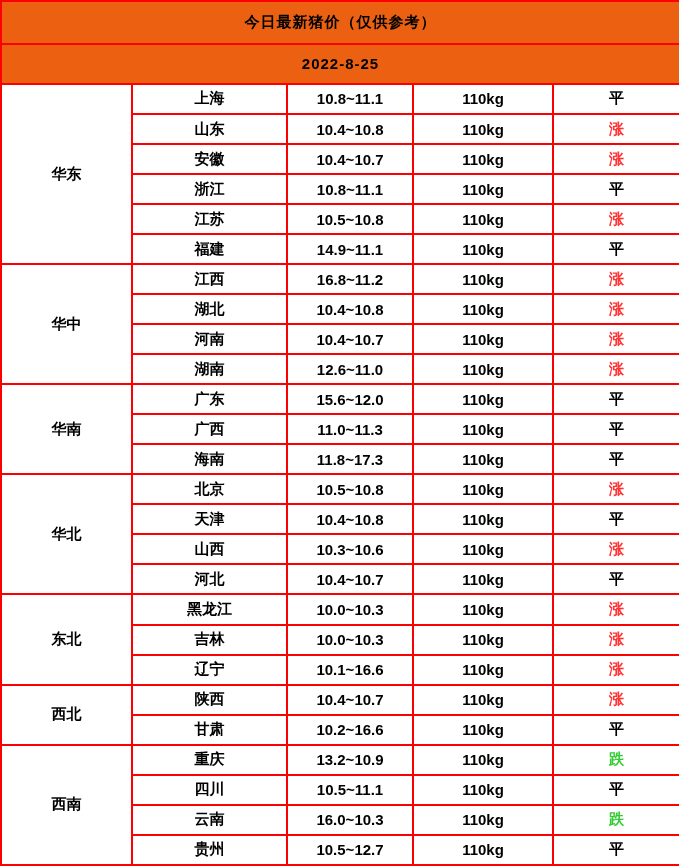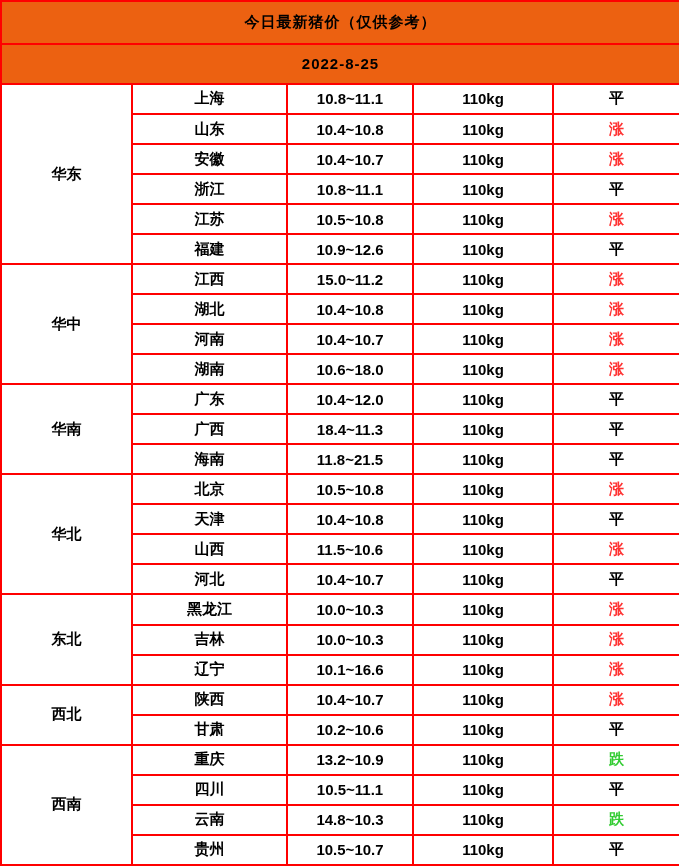--- a/index.html
+++ b/index.html
@@ -91,84 +91,84 @@
         <td class="trend-cell" style="color: rgb(0, 0, 0);">平</td>
       </tr>
       <tr>
         <td>江苏</td>
         <td>10.5~10.8</td>
         <td>110kg</td>
         <td class="trend-cell" style="color: rgb(255, 51, 51);">涨</td>
       </tr>
       <tr>
         <td>福建</td>
-        <td>10.9~12.6</td>
+        <td>14.9~11.1</td>
         <td>110kg</td>
         <td class="trend-cell" style="color: rgb(0, 0, 0);">平</td>
       </tr>
       <tr>
         <td rowspan="4" class="region-cell">华中</td>
         <td>江西</td>
-        <td>15.0~11.2</td>
+        <td>16.8~11.2</td>
         <td>110kg</td>
         <td class="trend-cell" style="color: rgb(255, 51, 51);">涨</td>
       </tr>
       <tr>
         <td>湖北</td>
         <td>10.4~10.8</td>
         <td>110kg</td>
         <td class="trend-cell" style="color: rgb(255, 51, 51);">涨</td>
       </tr>
       <tr>
         <td>河南</td>
         <td>10.4~10.7</td>
         <td>110kg</td>
         <td class="trend-cell" style="color: rgb(255, 51, 51);">涨</td>
       </tr>
       <tr>
         <td>湖南</td>
-        <td>10.6~18.0</td>
+        <td>12.6~11.0</td>
         <td>110kg</td>
         <td class="trend-cell" style="color: rgb(255, 51, 51);">涨</td>
       </tr>
       <tr>
         <td rowspan="3" class="region-cell">华南</td>
         <td>广东</td>
-        <td>10.4~12.0</td>
+        <td>15.6~12.0</td>
         <td>110kg</td>
         <td class="trend-cell" style="color: rgb(0, 0, 0);">平</td>
       </tr>
       <tr>
         <td>广西</td>
-        <td>18.4~11.3</td>
+        <td>11.0~11.3</td>
         <td>110kg</td>
         <td class="trend-cell" style="color: rgb(0, 0, 0);">平</td>
       </tr>
       <tr>
         <td>海南</td>
-        <td>11.8~21.5</td>
+        <td>11.8~17.3</td>
         <td>110kg</td>
         <td class="trend-cell" style="color: rgb(0, 0, 0);">平</td>
       </tr>
       <tr>
         <td rowspan="4" class="region-cell">华北</td>
         <td>北京</td>
         <td>10.5~10.8</td>
         <td>110kg</td>
         <td class="trend-cell" style="color: rgb(255, 51, 51);">涨</td>
       </tr>
       <tr>
         <td>天津</td>
         <td>10.4~10.8</td>
         <td>110kg</td>
         <td class="trend-cell" style="color: rgb(0, 0, 0);">平</td>
       </tr>
       <tr>
         <td>山西</td>
-        <td>11.5~10.6</td>
+        <td>10.3~10.6</td>
         <td>110kg</td>
         <td class="trend-cell" style="color: rgb(255, 51, 51);">涨</td>
       </tr>
       <tr>
         <td>河北</td>
         <td>10.4~10.7</td>
         <td>110kg</td>
         <td class="trend-cell" style="color: rgb(0, 0, 0);">平</td>
       </tr>
       <tr>
@@ -192,43 +192,43 @@
       </tr>
       <tr>
         <td rowspan="2" class="region-cell">西北</td>
         <td>陕西</td>
         <td>10.4~10.7</td>
         <td>110kg</td>
         <td class="trend-cell" style="color: rgb(255, 51, 51);">涨</td>
       </tr>
       <tr>
         <td>甘肃</td>
-        <td>10.2~10.6</td>
+        <td>10.2~16.6</td>
         <td>110kg</td>
         <td class="trend-cell" style="color: rgb(0, 0, 0);">平</td>
       </tr>
       <tr>
         <td rowspan="4" class="region-cell">西南</td>
         <td>重庆</td>
         <td>13.2~10.9</td>
         <td>110kg</td>
         <td class="trend-cell" style="color: rgb(51, 204, 51);">跌</td>
       </tr>
       <tr>
         <td>四川</td>
         <td>10.5~11.1</td>
         <td>110kg</td>
         <td class="trend-cell" style="color: rgb(0, 0, 0);">平</td>
       </tr>
       <tr>
         <td>云南</td>
-        <td>14.8~10.3</td>
+        <td>16.0~10.3</td>
         <td>110kg</td>
         <td class="trend-cell" style="color: rgb(51, 204, 51);">跌</td>
       </tr>
       <tr>
         <td>贵州</td>
-        <td>10.5~10.7</td>
+        <td>10.5~12.7</td>
         <td>110kg</td>
         <td class="trend-cell" style="color: rgb(0, 0, 0);">平</td>
       </tr>
     </tbody>
 </table>
 
 </body></html>

